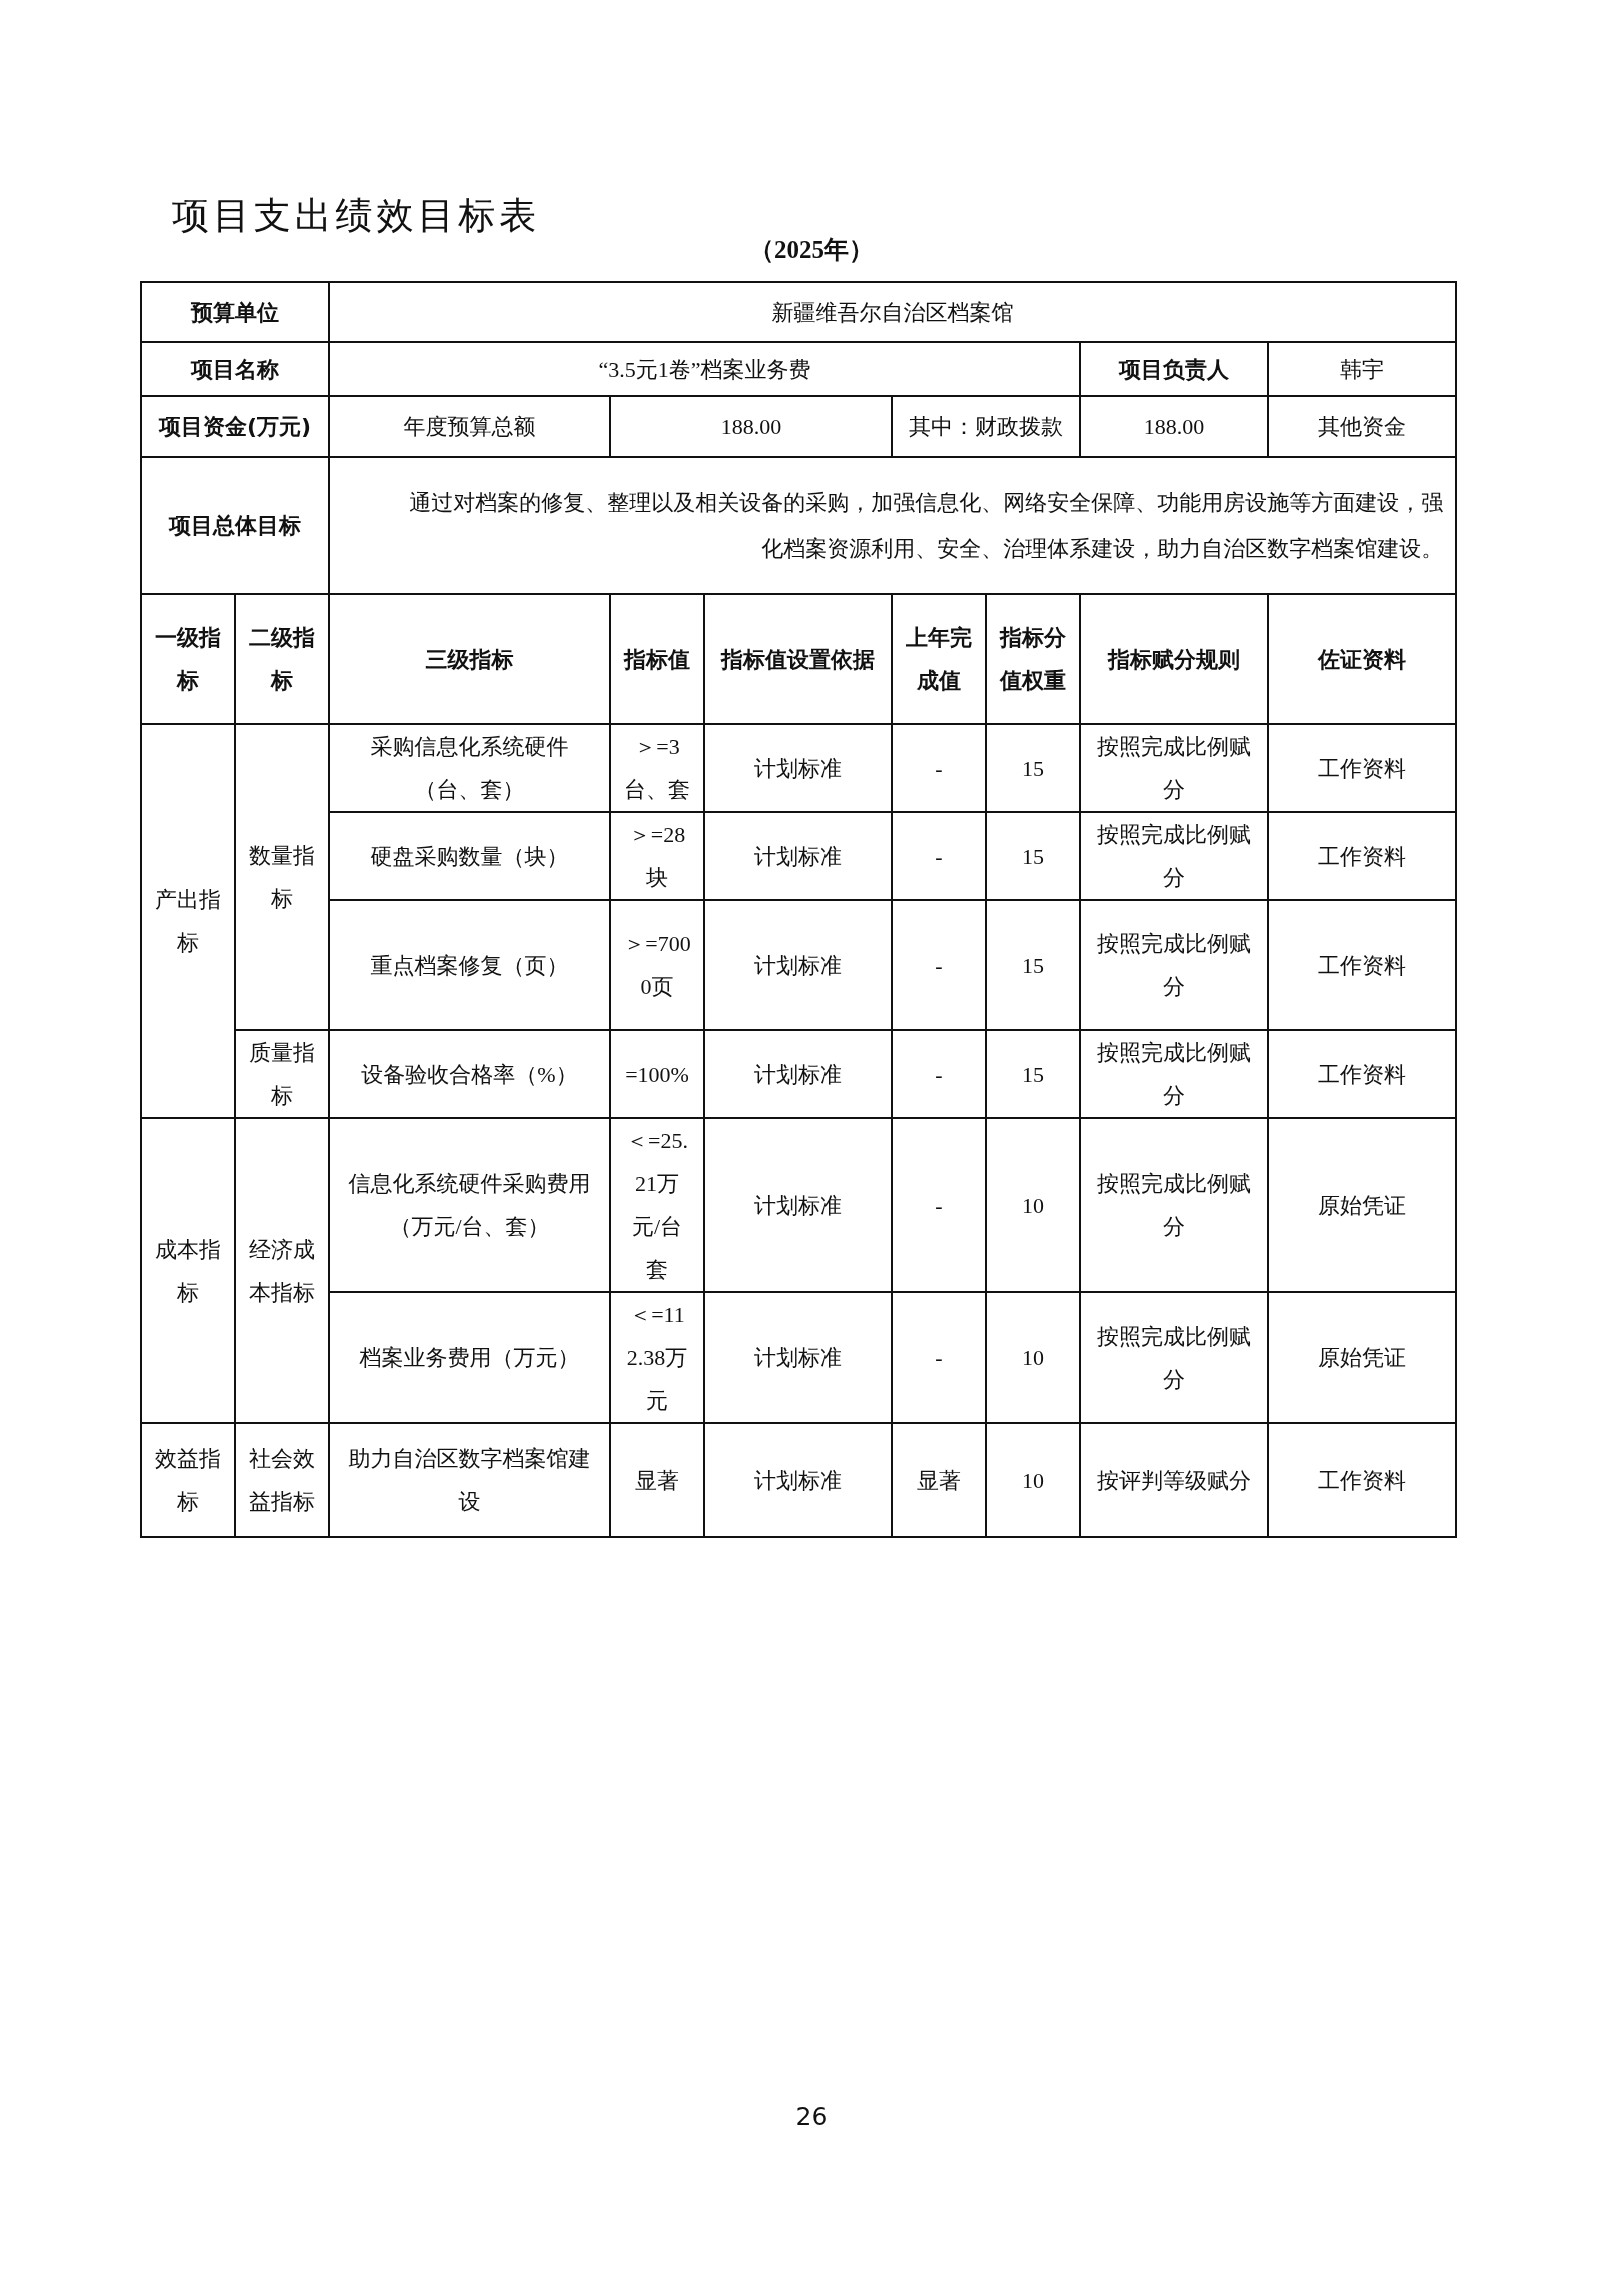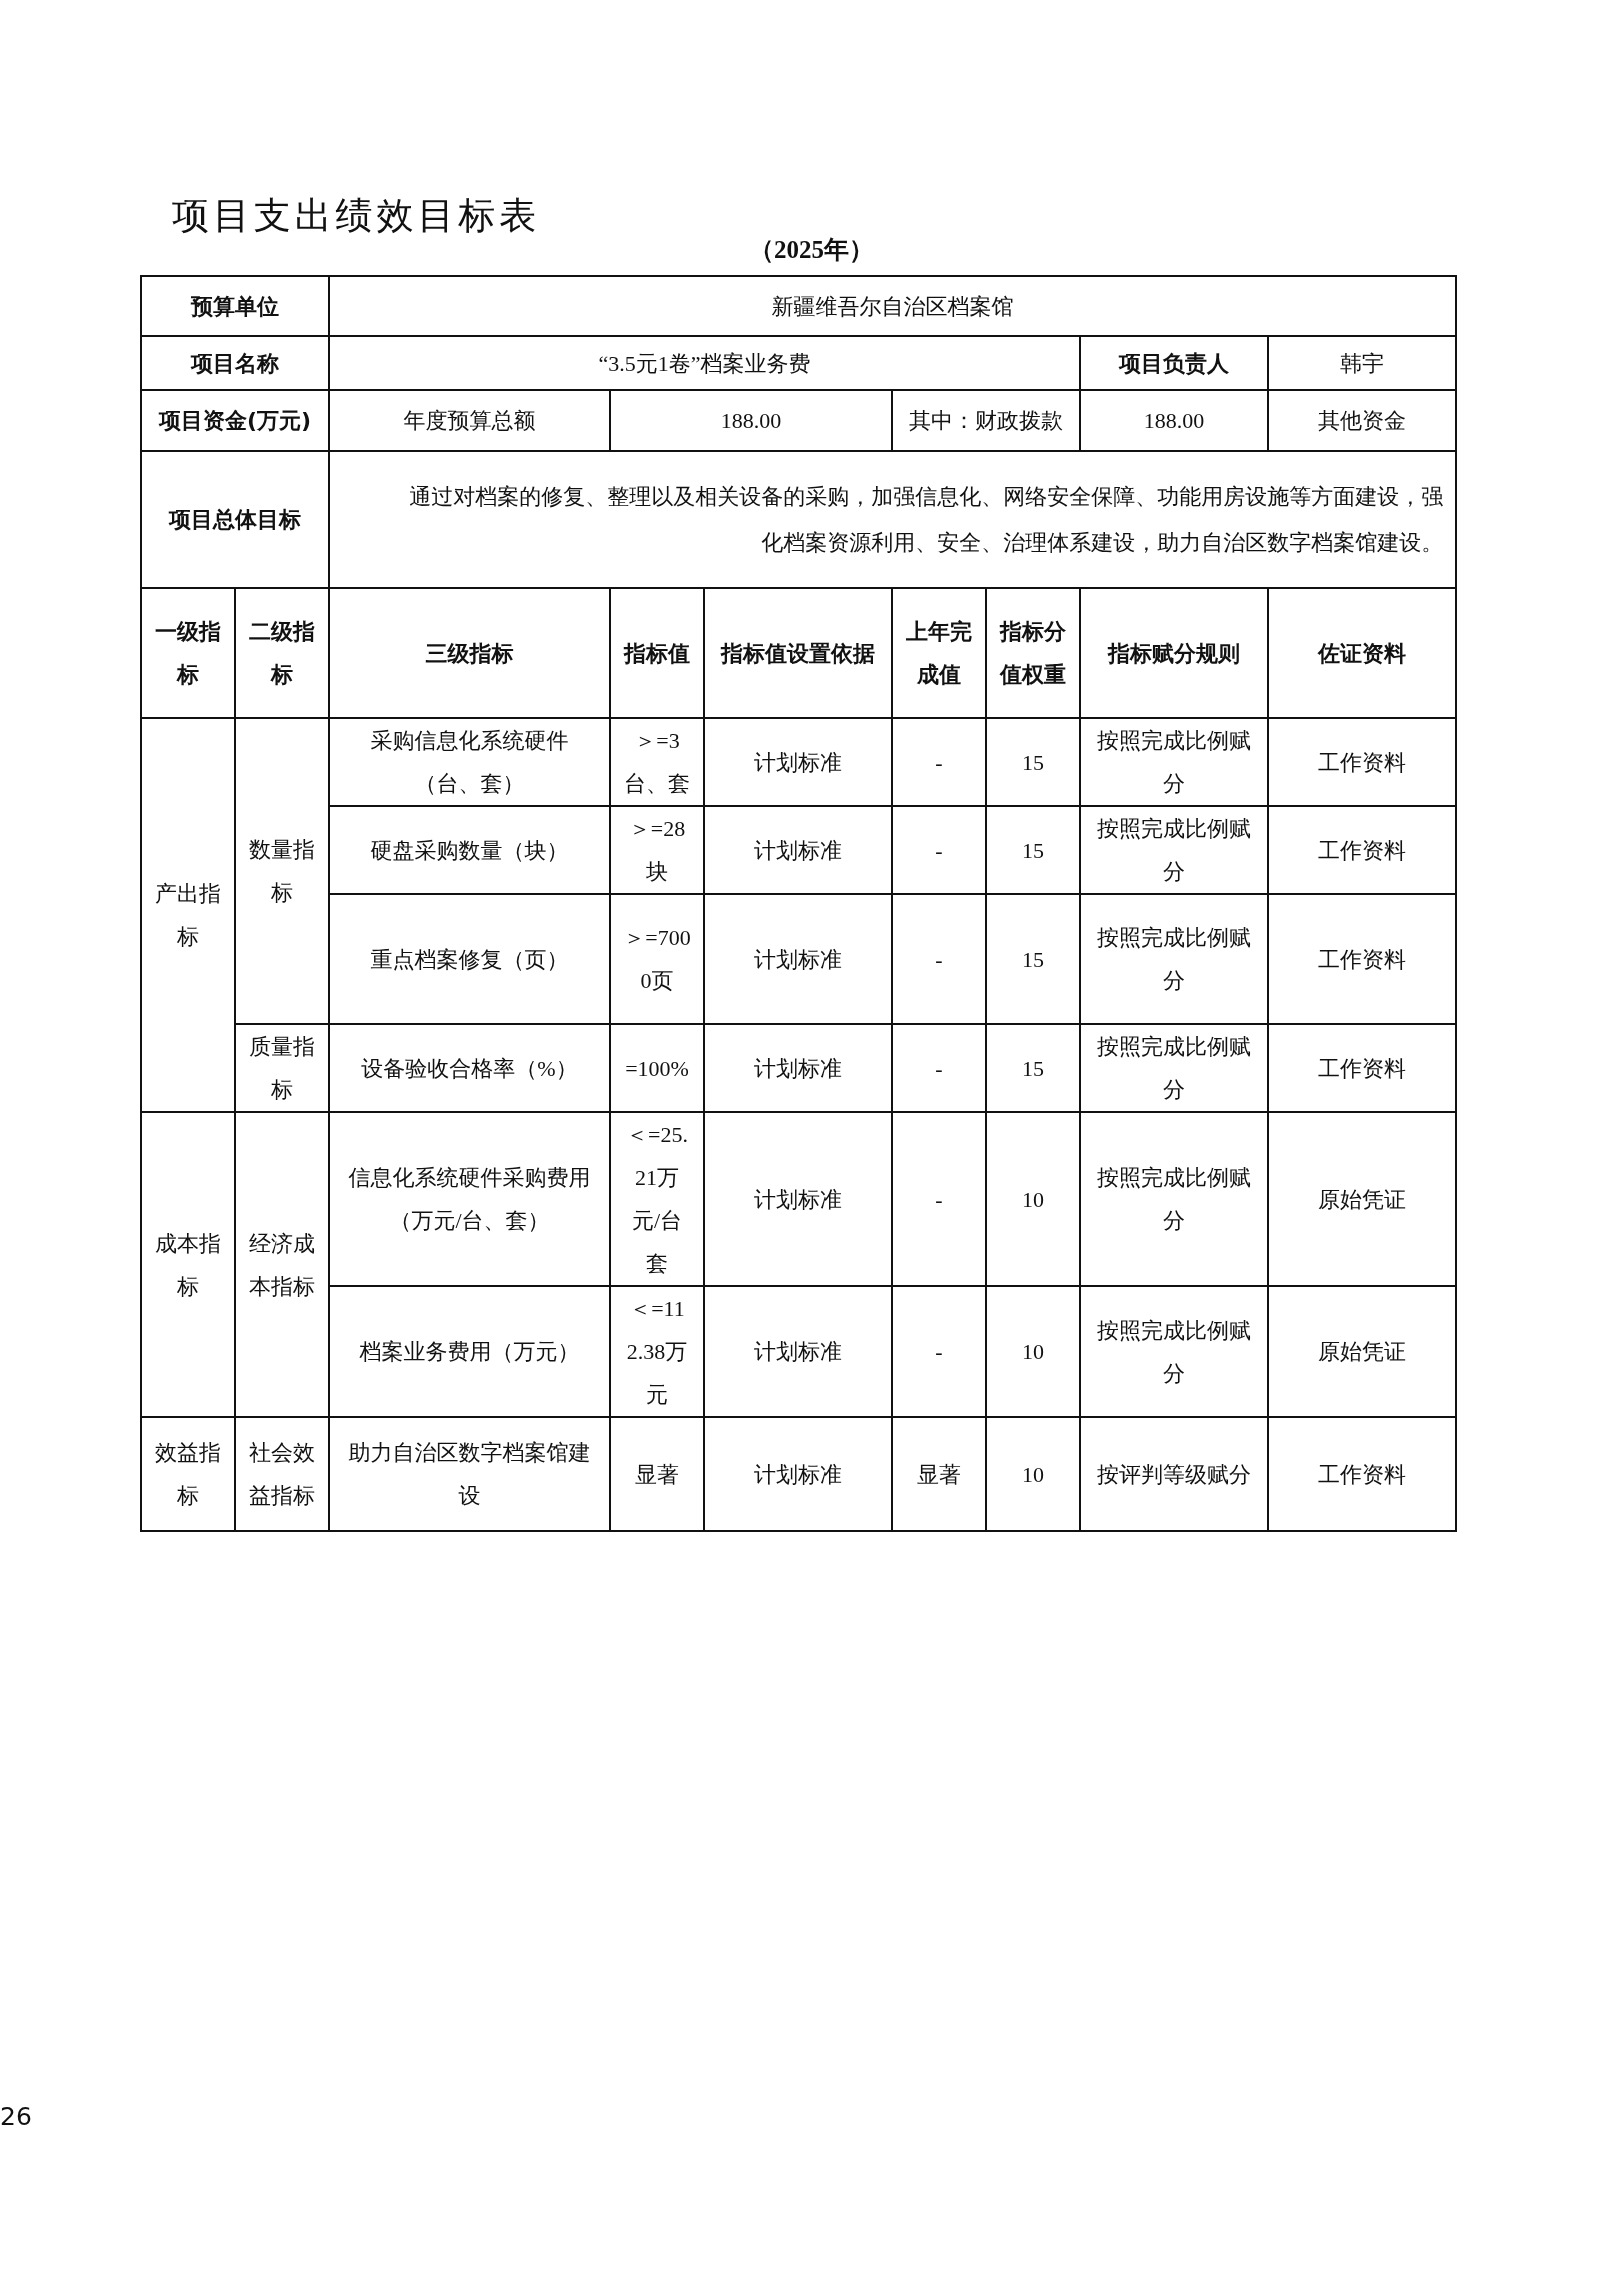--- a/index.html
+++ b/index.html
@@ -10,32 +10,32 @@
   .doc-title {
     position: absolute; left: 156px; top: 175px;
     font-family: "DejaVu Sans", sans-serif; font-size: 37px; letter-spacing: 3.9px;
     font-weight: normal; margin: 16px;
   }
   .year-line {
     position: absolute; left: 0; width: 1623px; top: 233px; text-align: center;
     font-size: 25px; font-weight: bold;
   }
   table.perf {
-    position: absolute; left: 140px; top: 275px; width: 1313px;
+    position: absolute; left: 140px; top: 281px; width: 1313px;
     border-collapse: collapse; table-layout: fixed;
   }
   table.perf td {
     border: 2px solid #111; text-align: center; vertical-align: middle;
     font-size: 22px; line-height: 43px; padding: 0 10.5px; word-break: break-all;
   }
   table.perf td.b { font-family: "DejaVu Sans", sans-serif; font-weight: bold; font-size: 22px; }
   table.perf td.goal { text-align: right; line-height: 46px; padding: 0 11.8px; border-radius: 28px; }
   .indent { display: inline-block; width: 52px; }
   .page-num {
-    position: absolute; left: 0; width: 1623px; top: 2102px; 
+    position: absolute; left: 0; width: 1623px; top: 2102px; text-align: center;
     font-family: "DejaVu Sans", sans-serif; font-size: 25px;
   }
 </style>
 </head>
 <body>
 
 <h1 class="doc-title">项目支出绩效目标表</h1>
 <div class="year-line">（2025年）</div>
 
 <table class="perf">

